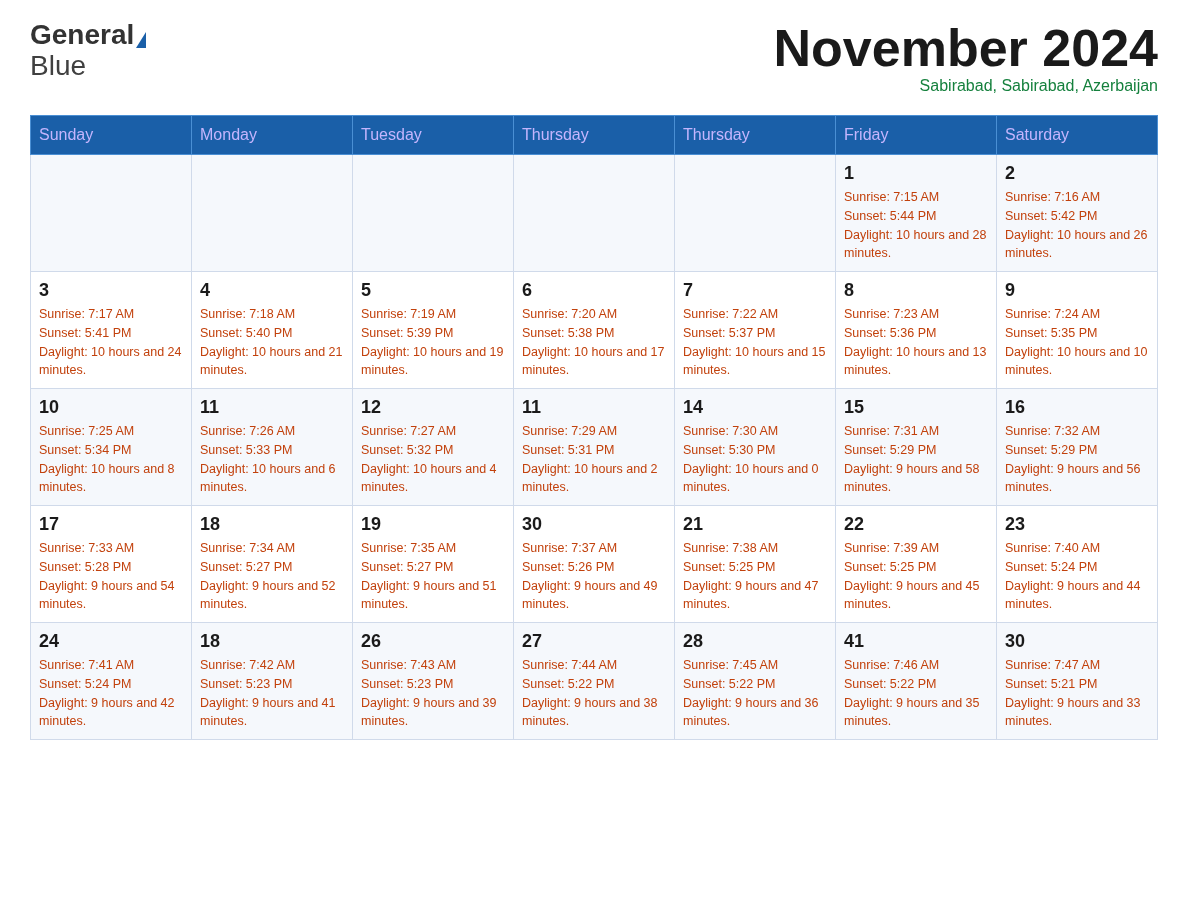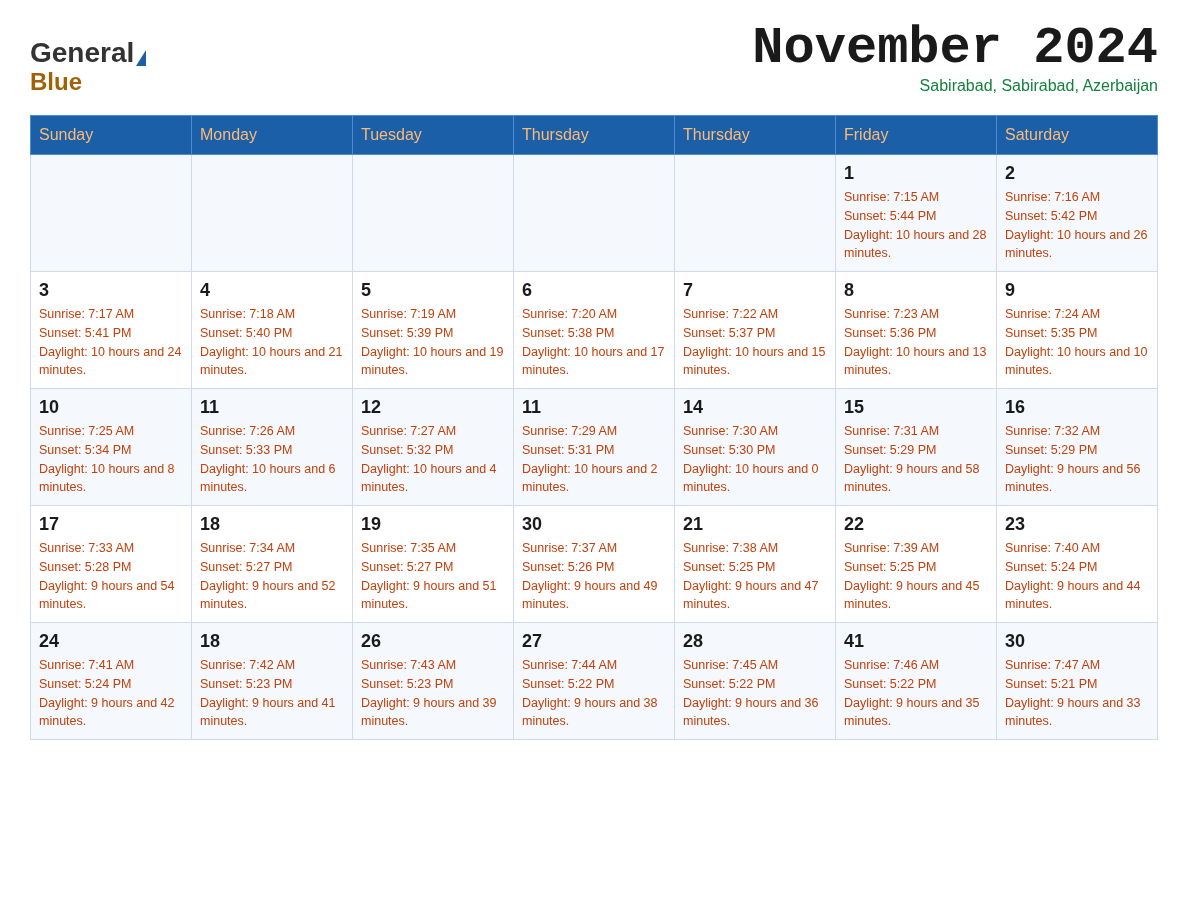--- a/index.html
+++ b/index.html
@@ -7,71 +7,70 @@
       font-family: Arial, sans-serif;
       background: #fff;
       color: #333;
       width: 1188px;
       min-height: 918px;
       padding: 20px 30px;
     }
     .header {
       display: flex;
       justify-content: space-between;
-      align-items: flex-end;
+      align-items: flex-start;
       margin-bottom: 20px;
     }
     .logo {
       display: flex;
       flex-direction: column;
       align-items: flex-start;
       line-height: 1.1;
     }
     .logo-general {
       font-size: 28px;
       font-weight: bold;
       color: #333;
     }
     .logo-blue {
-      font-size: 24px;
-      font-weight: bold;
-      color: #a16207;
+      font-size: 28px;
+      font-weight: normal;
+      color: #404040;
     }
     .logo-triangle {
       display: inline-block;
       width: 0;
       height: 0;
       border-left: 10px solid transparent;
       border-bottom: 16px solid #1a5fa8;
       margin-left: 2px;
       vertical-align: middle;
     }
     .title-area {
       text-align: right;
     }
     .title-area h1 {
       font-size: 52px;
       font-weight: bold;
       color: #1a1a1a;
       line-height: 1.1;
-      font-family: Liberation Mono, monospace;
     }
     .title-area h2 {
       font-size: 16px;
       font-weight: normal;
       color: #15803d;
     }
     table {
       width: 100%;
       border-collapse: collapse;
       table-layout: fixed;
     }
     thead tr {
       background-color: #1a5fa8;
-      color: #fdba74;
+      color: #c4b5fd;
     }
     thead th {
       padding: 10px 8px;
       text-align: left;
       font-size: 16px;
       font-weight: normal;
       border: 1px solid #4a8fd4;
     }
     tbody tr {
       background-color: #fff;

